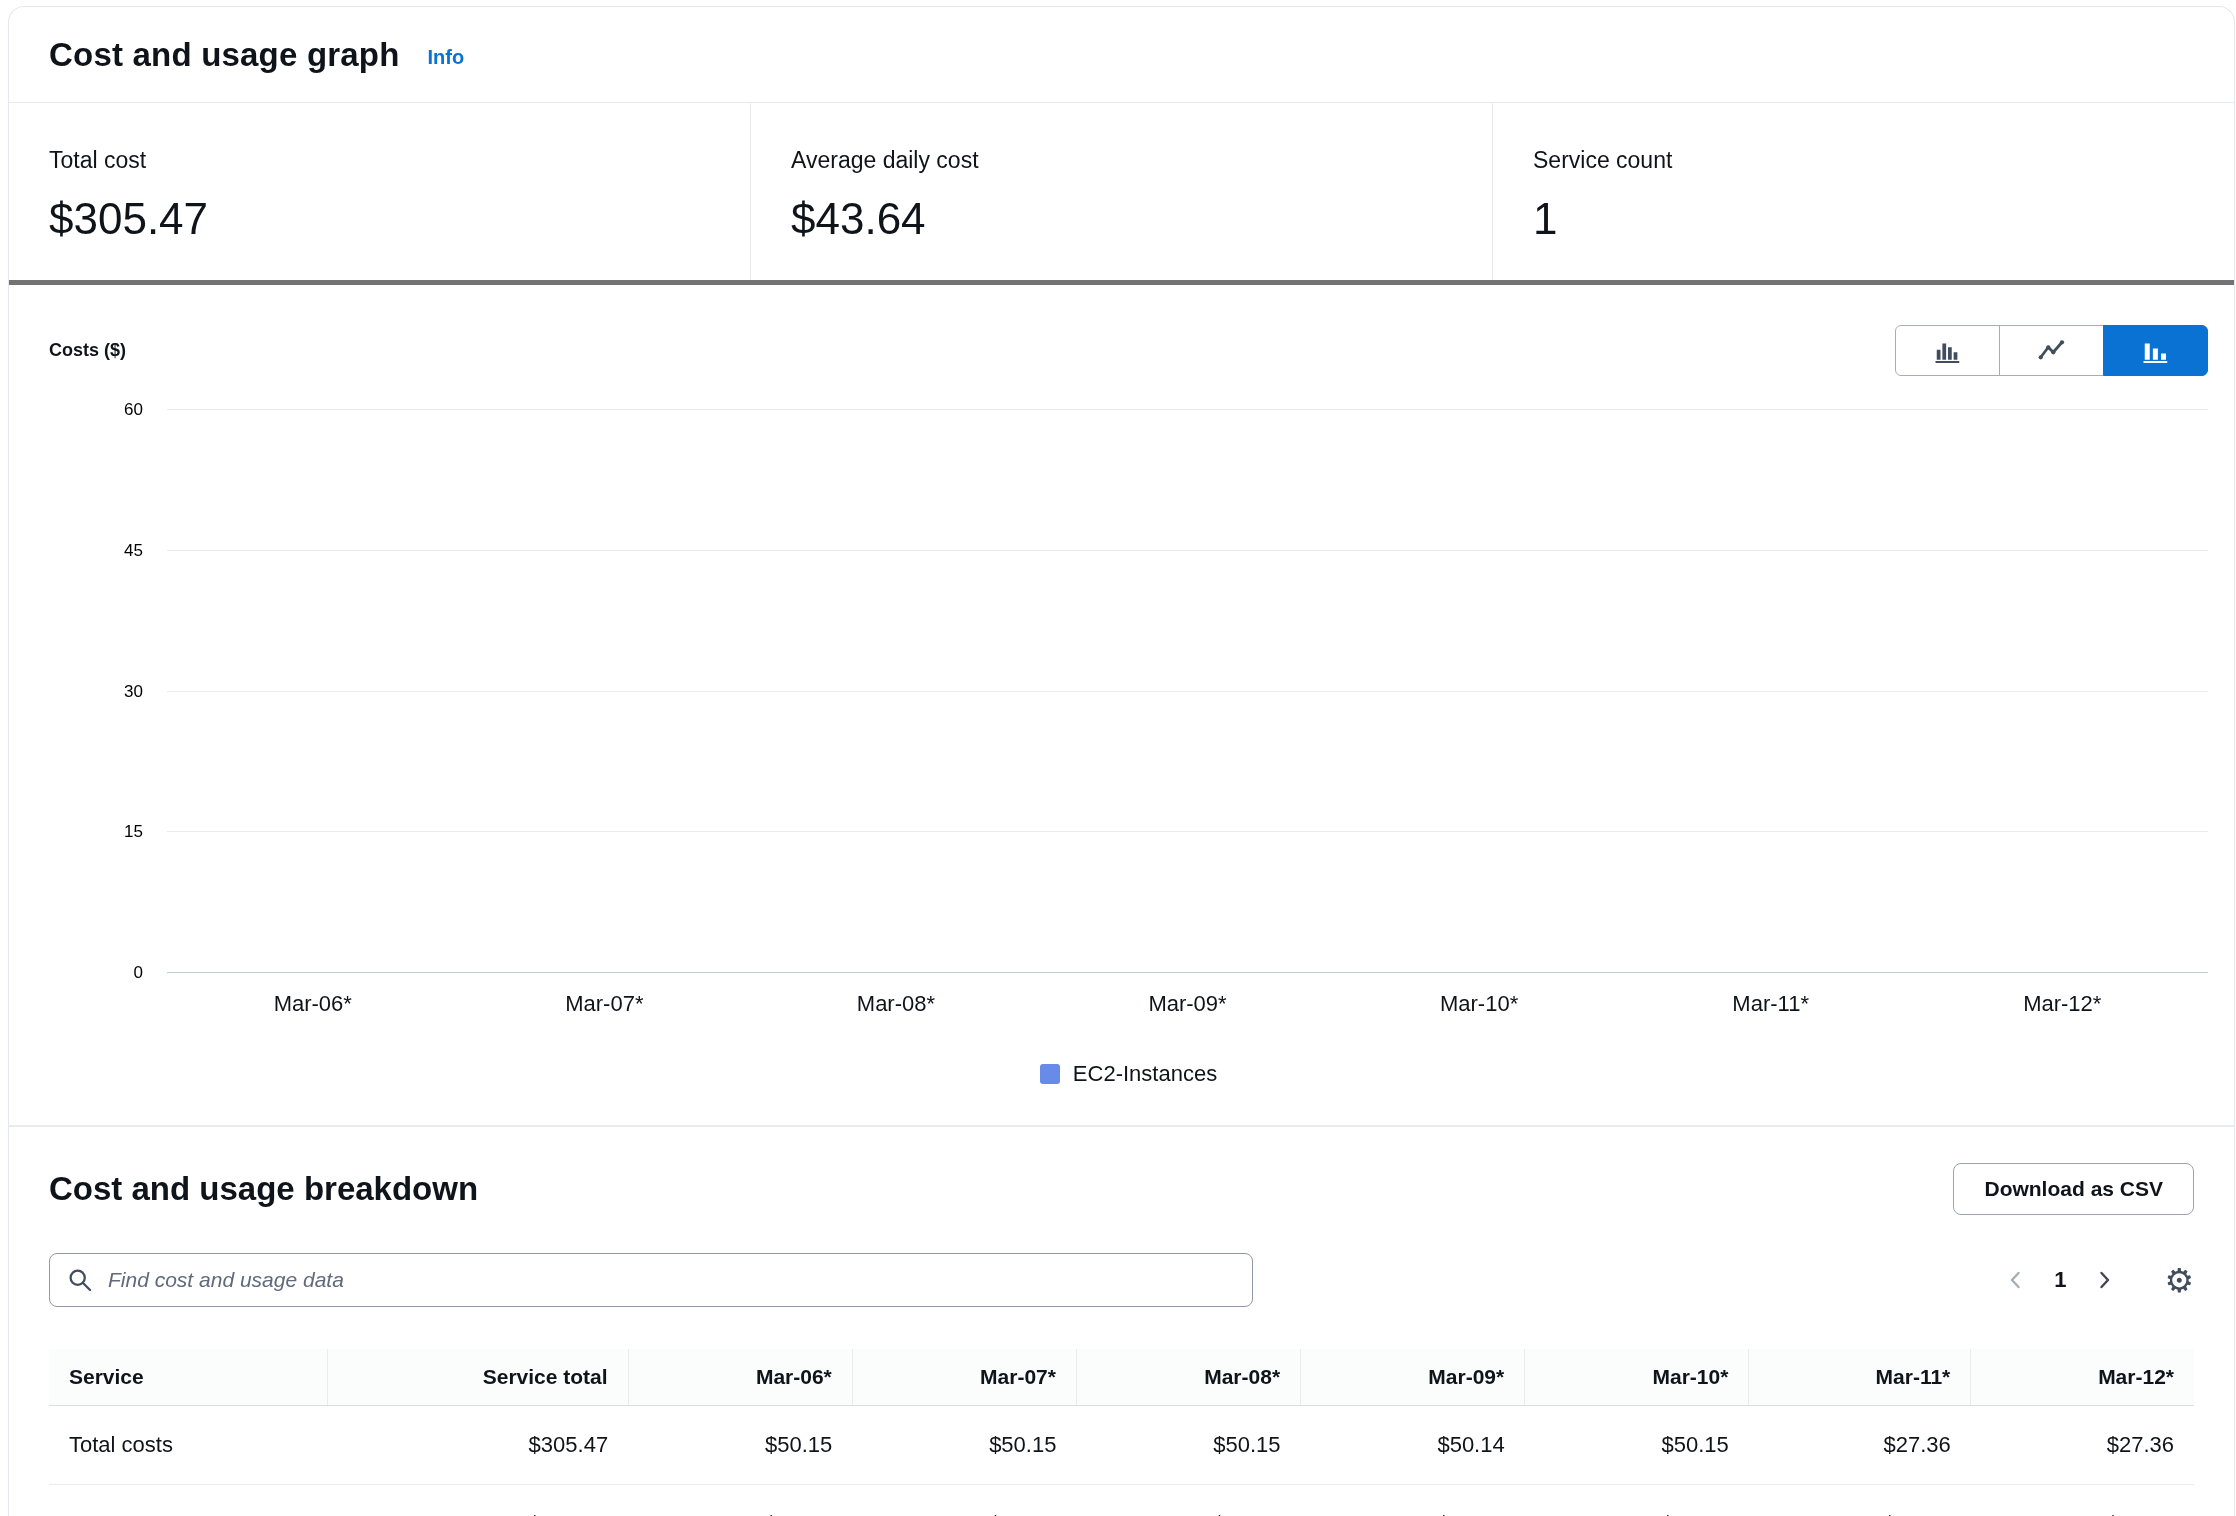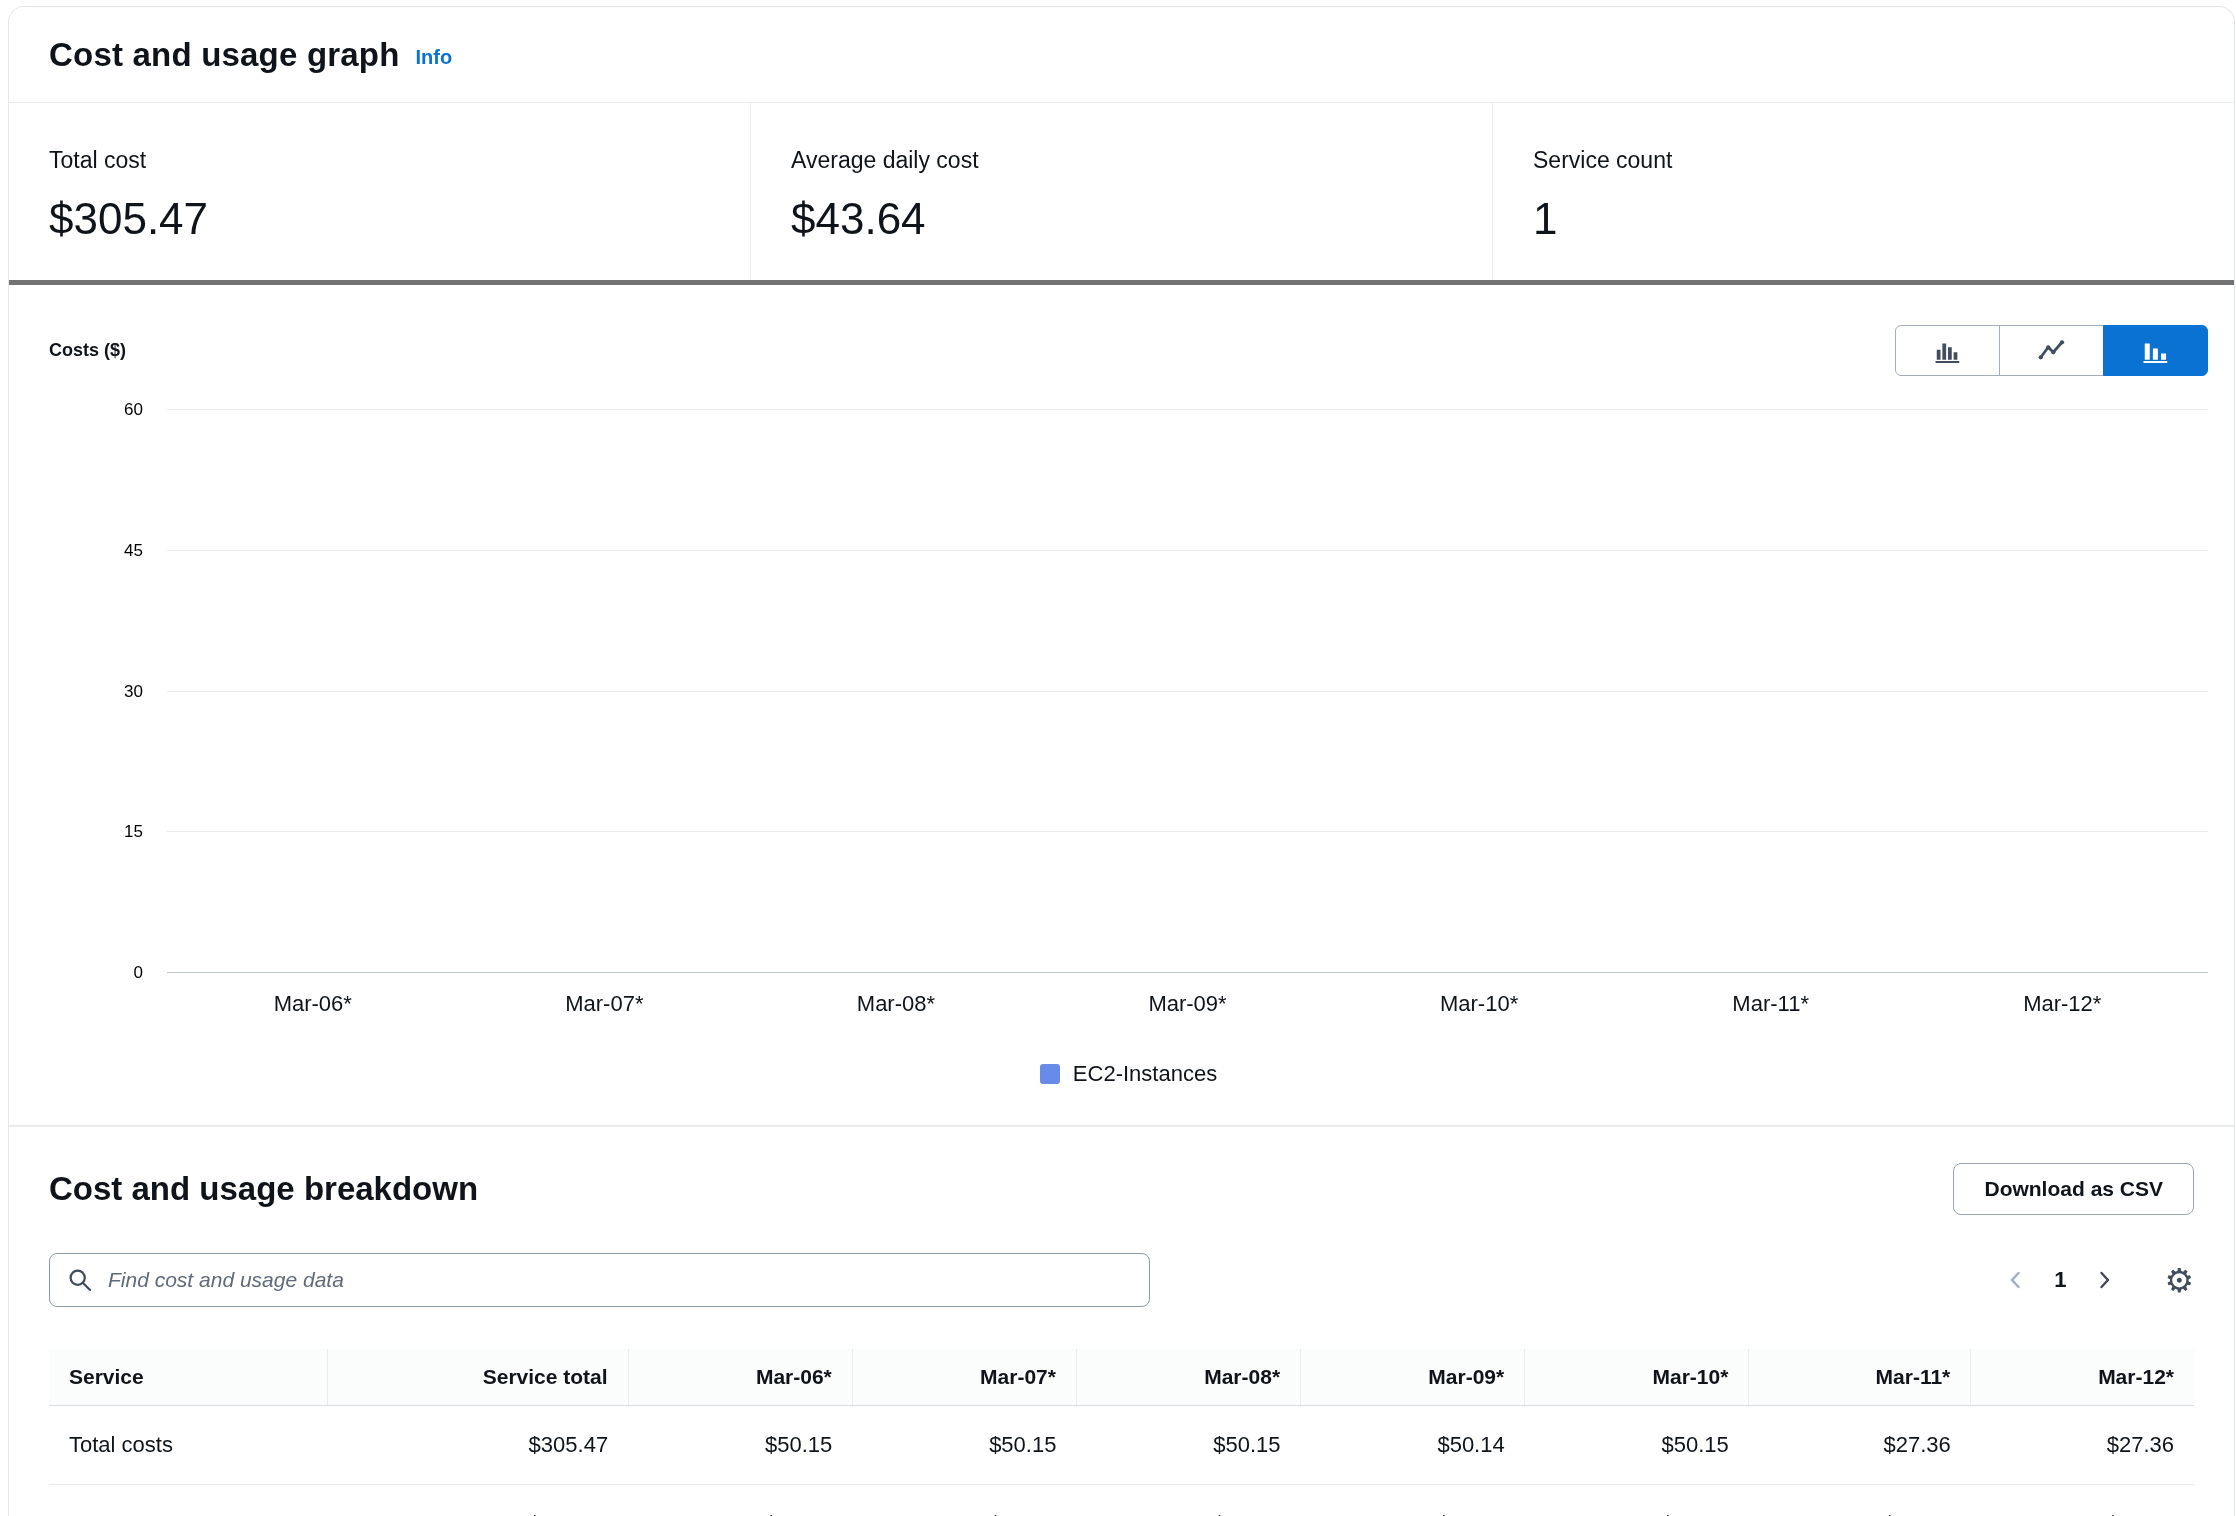--- a/index.html
+++ b/index.html
@@ -10,21 +10,21 @@
     font-family: "Liberation Sans", sans-serif;
   }
   .panel {
     margin: 6px 0 0 8px; width: 2227px; min-height: 1510px;
     border: 1px solid #e4e7ec; border-bottom: none;
     border-radius: 16px 16px 0 0; background: #fff; overflow: hidden;
   }
   
   .page-header { display:flex; align-items:center; height:96px; padding:0 40px; border-bottom:1px solid #e9ebed; }
   .page-title { font-size:33px; font-weight:700; letter-spacing:.2px; }
-  .info-link { font-size:20px; font-weight:700; color:#0972d3; margin-left:16px; position:relative; top:3px; cursor:pointer; text-decoration:none; }
+  .info-link { font-size:20px; font-weight:700; color:#0972d3; margin-left:28px; position:relative; top:3px; cursor:pointer; text-decoration:none; }
   
   .stats { display:flex; border-bottom:5px solid #737373; }
   .stat { flex:1; padding:44px 40px 36px 40px; }
   .stat + .stat { border-left:1px solid #e9ebed; }
   .stat-label { font-size:23px; color:#0f141a; }
   .stat-value { font-size:44px; font-weight:500; margin-top:20px; }
   
   .chart-section { padding:40px 26px 38px 40px; }
   .chart-header { display:flex; justify-content:space-between; align-items:center; }
   .chart-title { font-size:18px; font-weight:700; }
@@ -45,21 +45,21 @@
   .x-labels { display:flex; margin-left:118px; margin-top:18px; }
   .x-label { flex:1; text-align:center; font-size:22px; color:#0f141a; }
   .legend { display:flex; justify-content:center; align-items:center; gap:13px; margin-top:44px; font-size:22px; }
   .legend-swatch { width:20px; height:20px; border-radius:3px; background:#688ae8; display:inline-block; }
   
   .breakdown { border-top:2px solid #e9ebed; padding:36px 40px 0 40px; }
   .breakdown-header { display:flex; justify-content:space-between; align-items:center; }
   .breakdown-title { font-size:33px; font-weight:700; }
   .csv-btn { height:52px; padding:0 30px; font-size:21px; font-weight:700; color:#0f141a; background:#fff; border:1px solid #9aa4b1; border-radius:8px; cursor:pointer; font-family:"Liberation Sans",sans-serif; }
   .controls-row { display:flex; justify-content:space-between; align-items:center; margin-top:38px; }
-  .search-box { position:relative; width:1101px; }
+  .search-box { position:relative; width:1204px; }
   .search-input { width:100%; height:54px; border:1px solid #8d99a8; border-radius:8px; padding:0 20px 0 58px; font-size:21px; color:#0f141a; font-family:"Liberation Sans",sans-serif; outline:none; background:#fff; }
   .search-input::placeholder { color:#5f6b7a; font-style:italic; }
   .search-icon { position:absolute; left:18px; top:14px; }
   .pager { display:flex; align-items:center; }
   .pg-btn { background:none; border:none; padding:4px; cursor:pointer; display:flex; align-items:center; }
   .page-num { font-size:22px; font-weight:700; margin:0 22px; cursor:pointer; }
   .gear { font-size:33px; color:#414d5c; margin-left:44px; cursor:pointer; line-height:1; user-select:none; }
   
   .table-wrap { margin-top:42px; }
   table { width:100%; border-collapse:collapse; }

